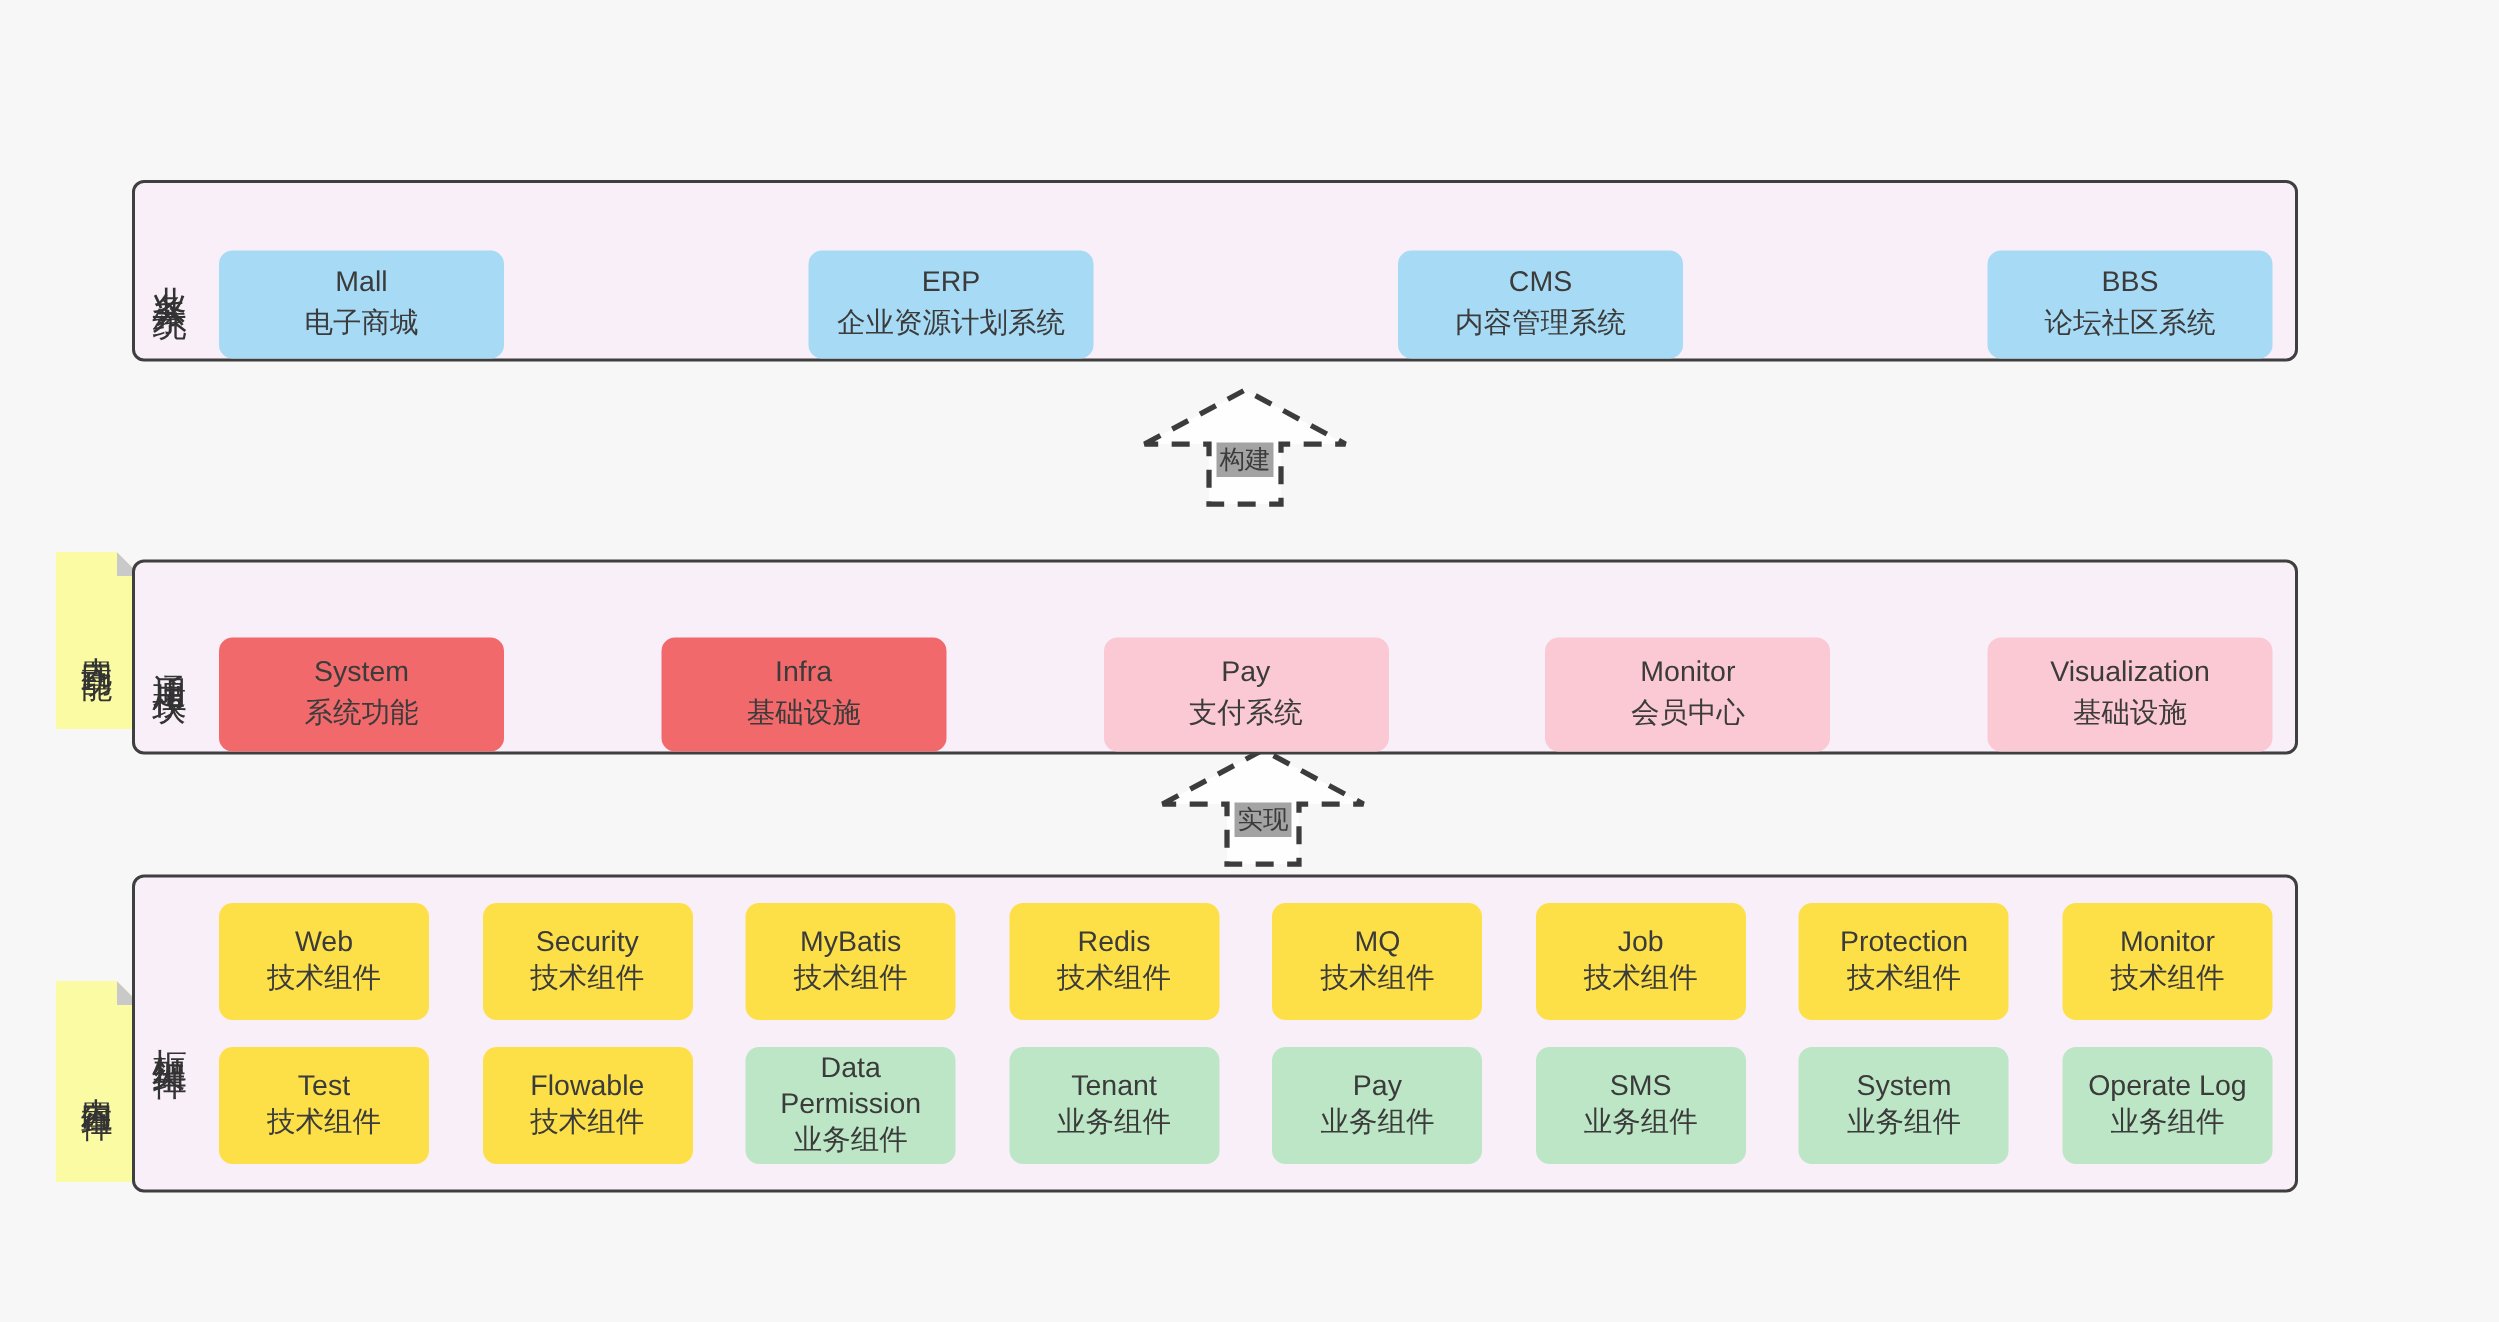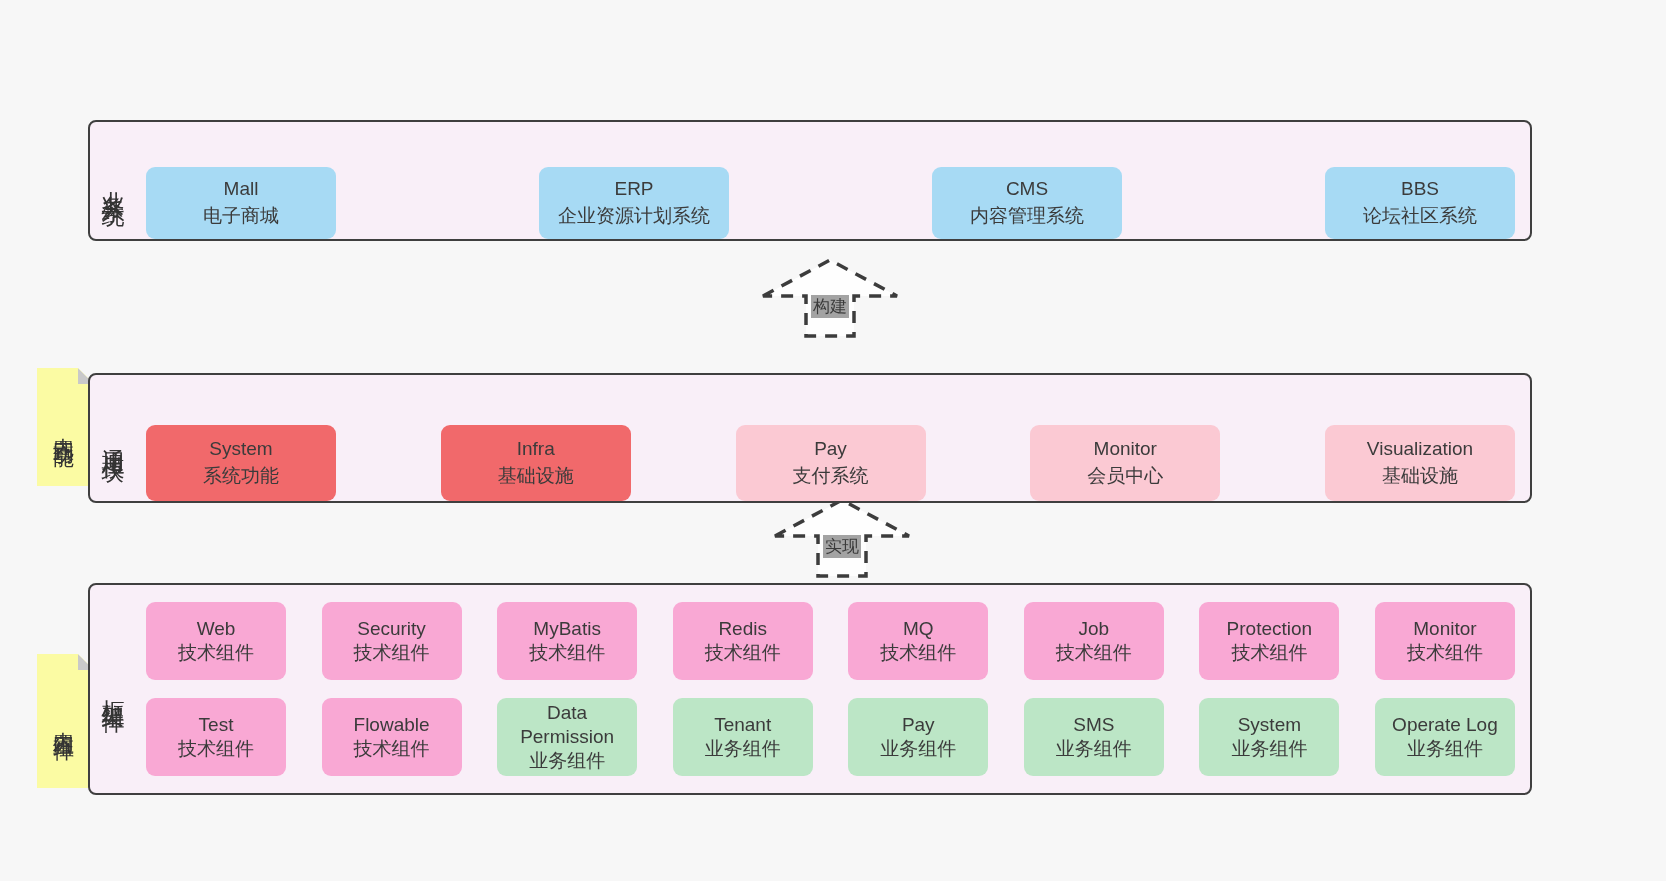--- a/index.html
+++ b/index.html
@@ -33,21 +33,21 @@
   .box{
     border-radius:9px;display:flex;flex-direction:column;align-items:center;
     justify-content:center;text-align:center;font-size:19px;line-height:1.42;
   }
   .b190{width:190px;height:72px;}
   .panel-modules .b190{height:76px;}
   .b140{width:140px;height:78px;line-height:1.28;padding:0 4px;box-sizing:border-box;}
   .blue{background:#a7daf4;}
   .red{background:#f1696b;}
   .pink{background:#fbc9d3;}
-  .green{background:#f9a8d4;}
+  .green{background:#fde047;}
   .lightgreen{background:#bce6c6;}
   .sticky{
     position:absolute;width:57px;background:#fbfba3;z-index:1;
     clip-path:polygon(0 0, calc(100% - 16px) 0, 100% 16px, 100% 100%, 0 100%);
     display:flex;align-items:center;justify-content:center;
   }
   .sticky-modules{left:37px;top:368px;height:118px;}
   .sticky-components{left:37px;top:654px;height:134px;}
   .fold{
     position:absolute;top:0;right:0;width:16px;height:16px;background:#c9c9c9;

